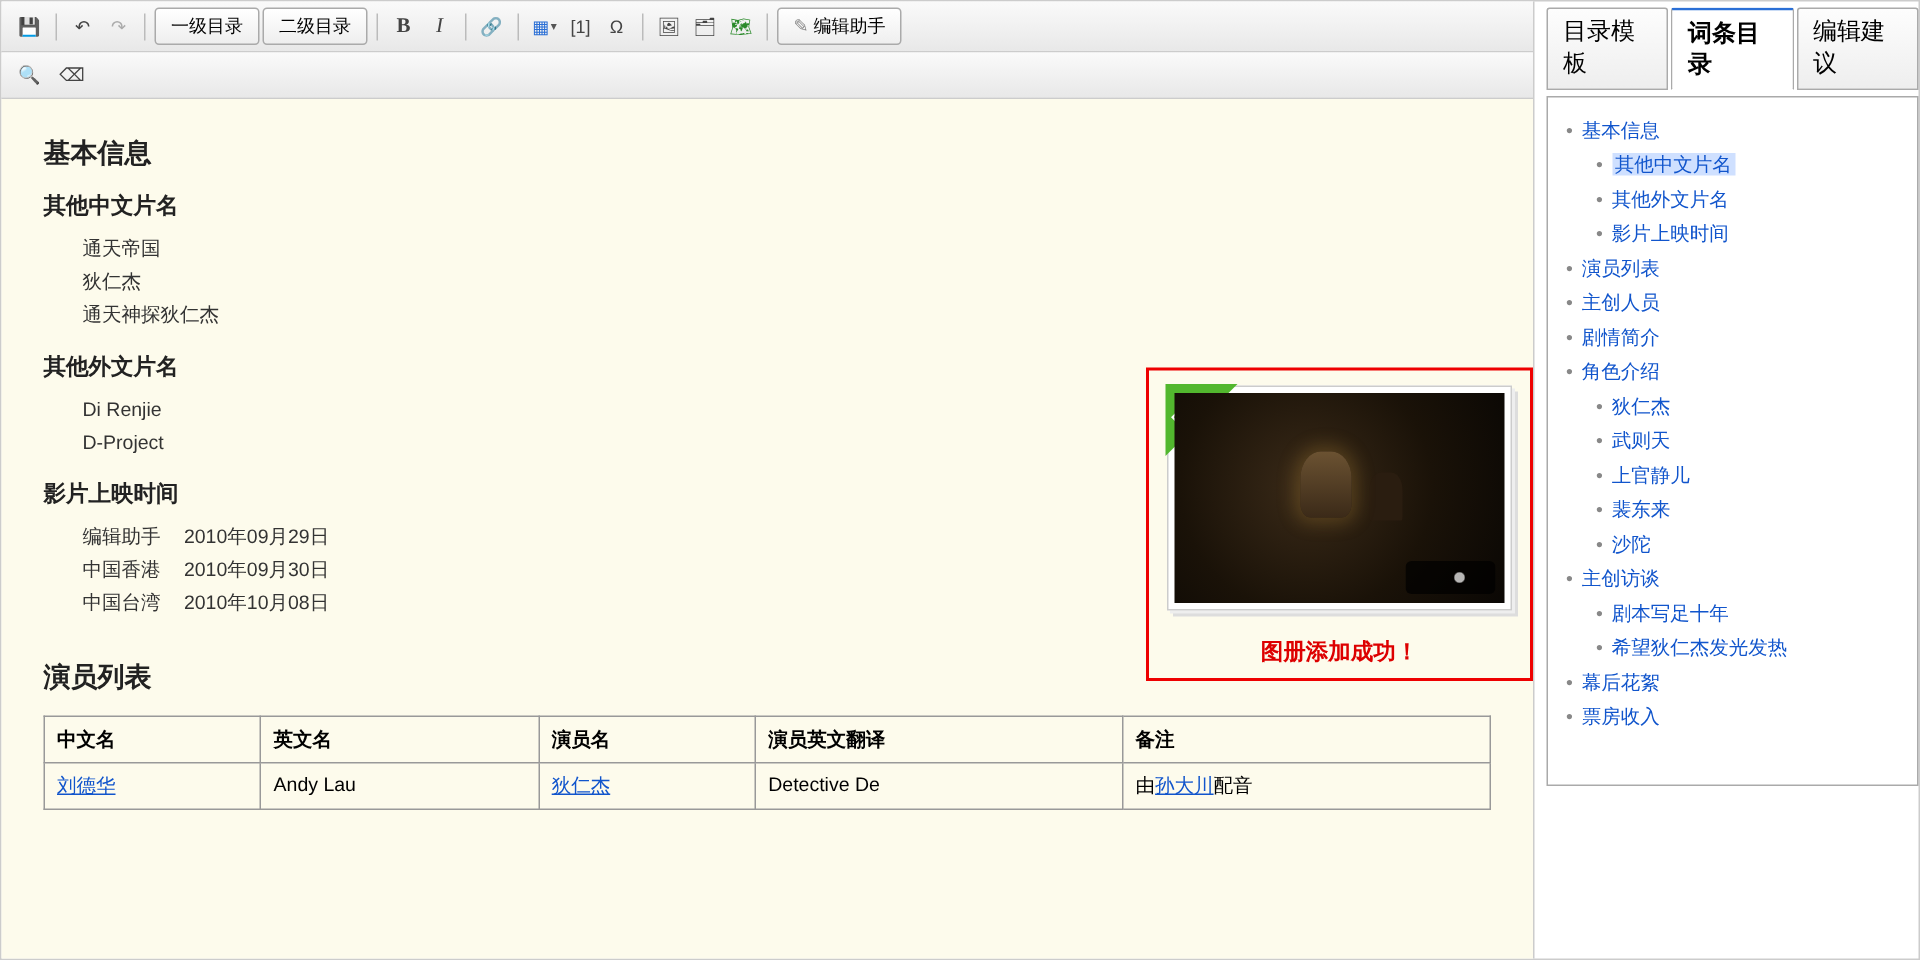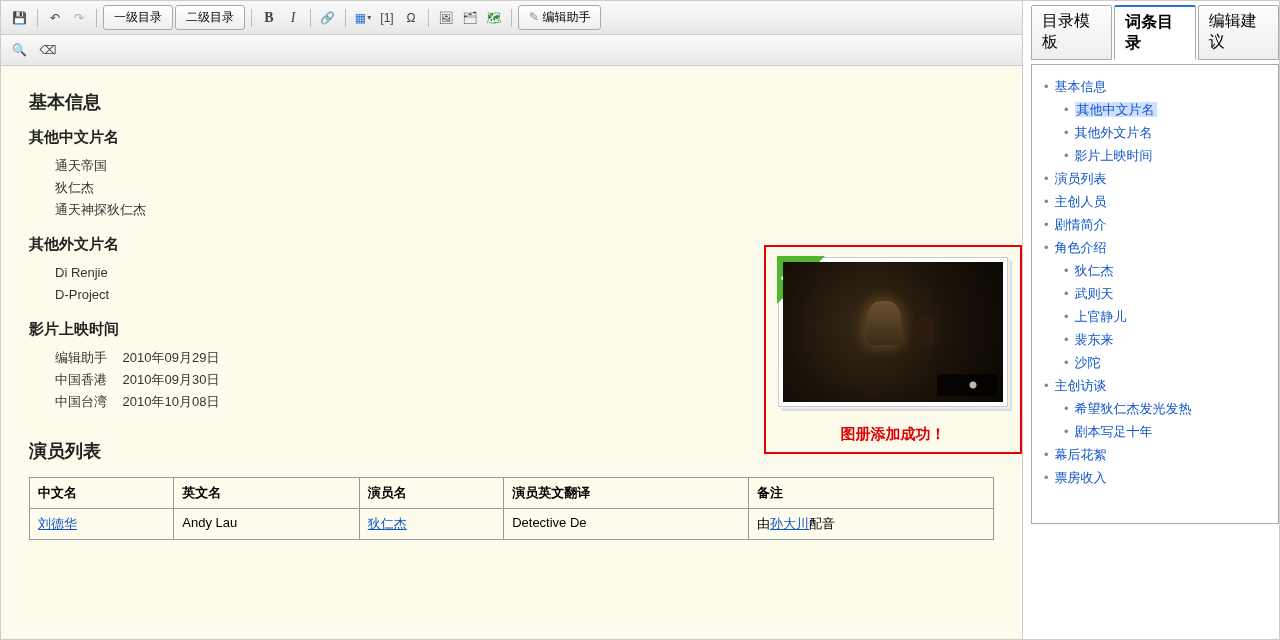--- a/index.html
+++ b/index.html
@@ -153,21 +153,21 @@
           <li><a>主创人员</a></li>
           <li><a>剧情简介</a></li>
           <li><a>角色介绍</a><ul class="toc-l2">
               <li><a>狄仁杰</a></li>
               <li><a>武则天</a></li>
               <li><a>上官静儿</a></li>
               <li><a>裴东来</a></li>
               <li><a>沙陀</a></li>
             </ul></li>
           <li><a>主创访谈</a><ul class="toc-l2">
+              <li><a>剧本写足十年</a></li>
               <li><a>希望狄仁杰发光发热</a></li>
-              <li><a>剧本写足十年</a></li>
             </ul></li>
           <li><a>幕后花絮</a></li>
           <li><a>票房收入</a></li>
         </ul>
     </div>
   </div>
 </div>
 
 </body></html>

